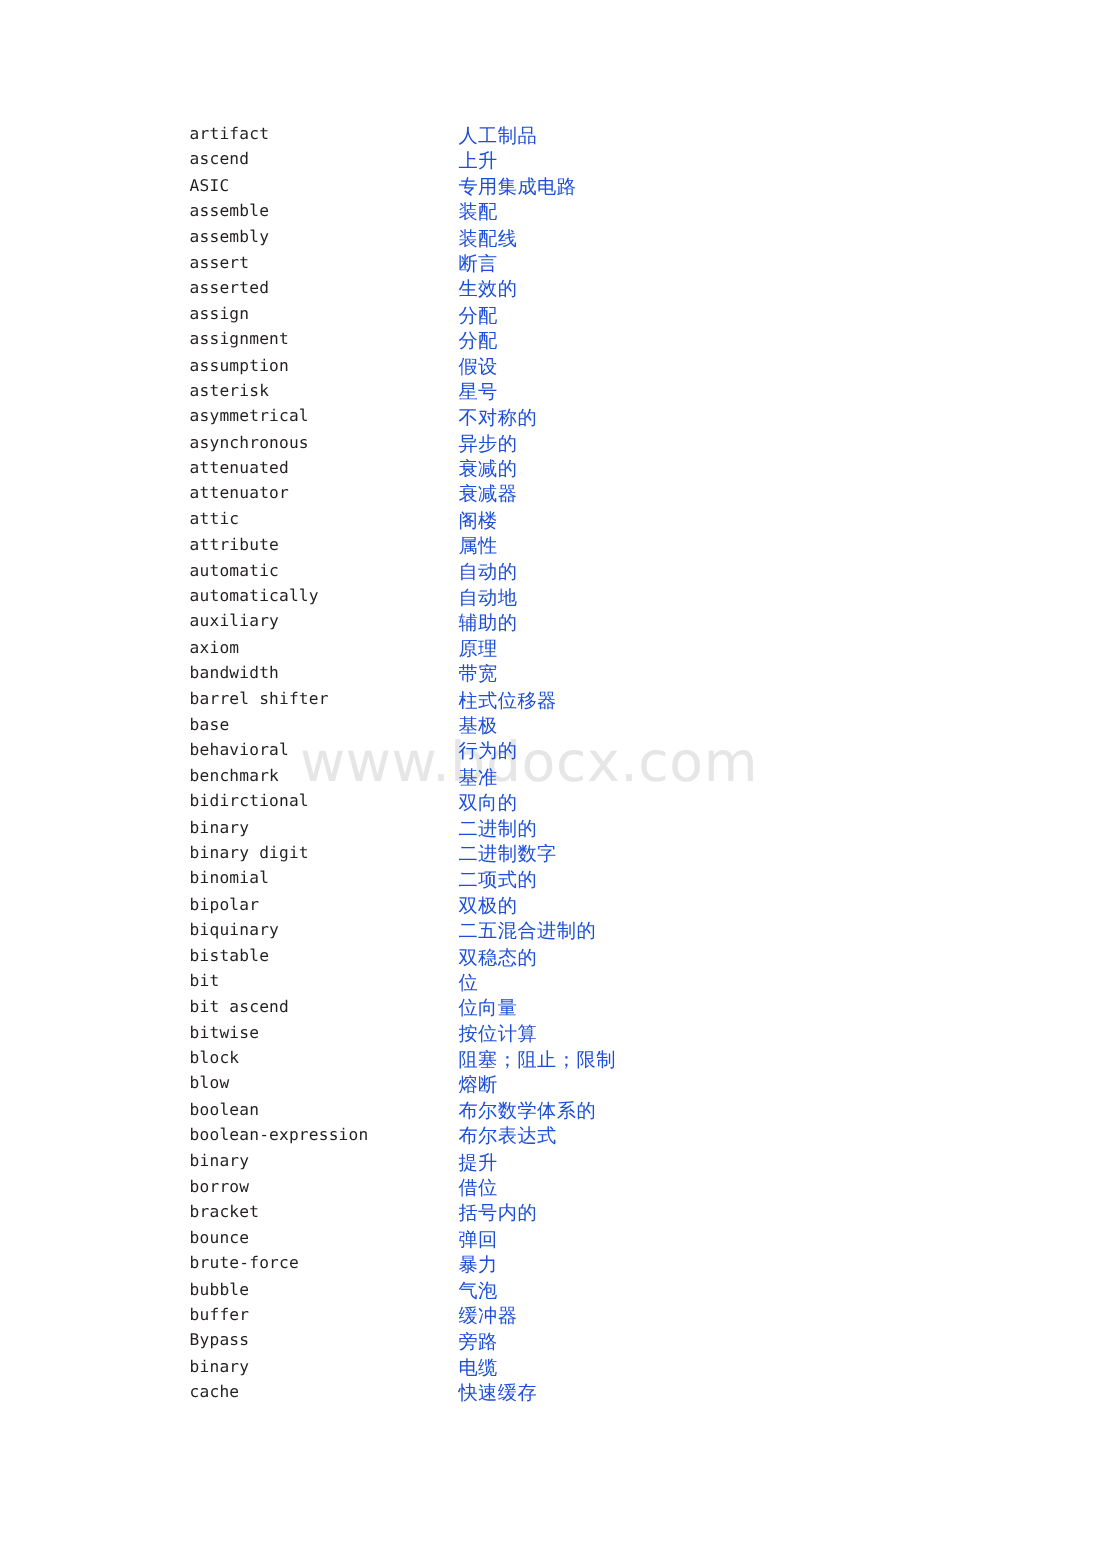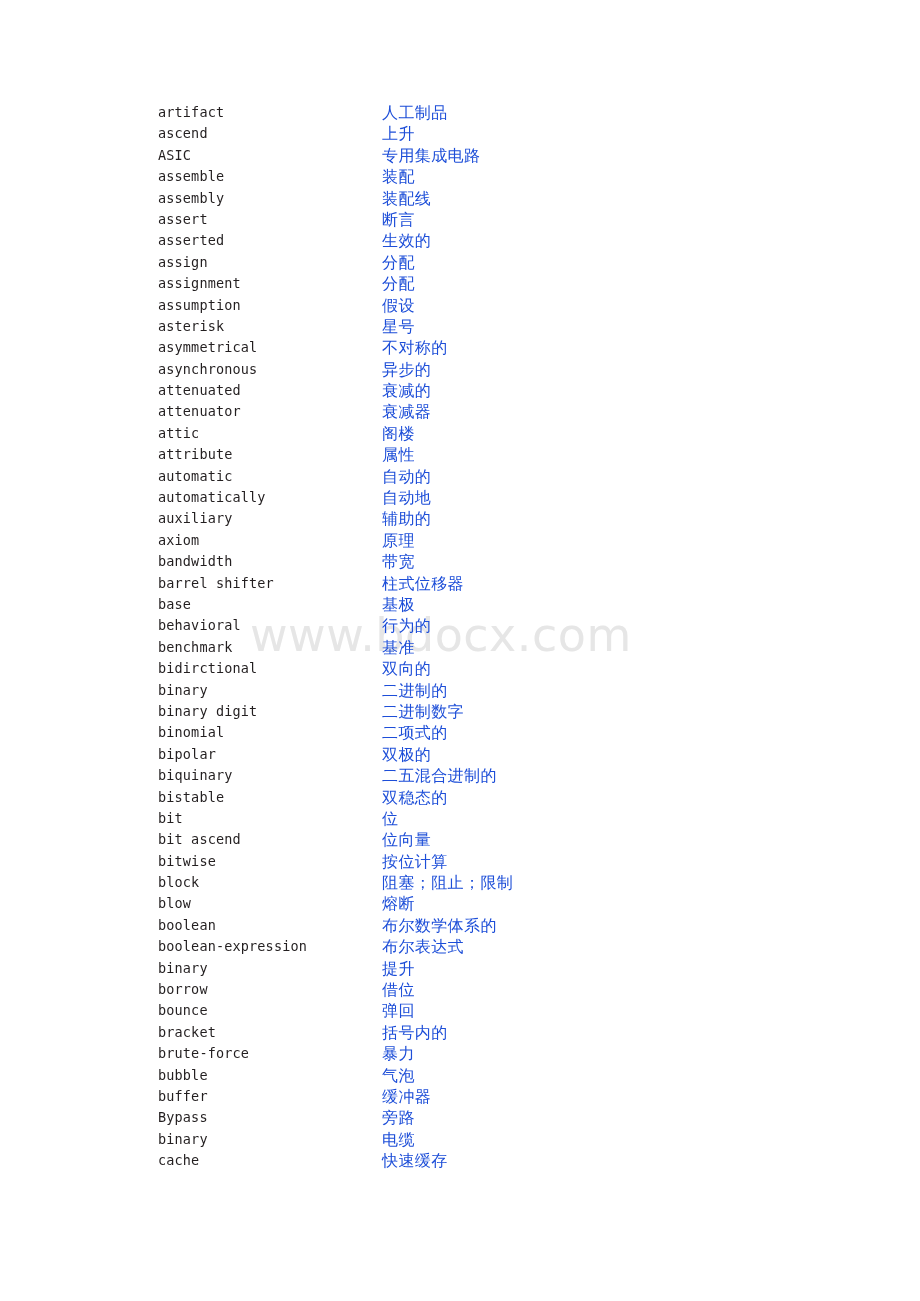--- a/index.html
+++ b/index.html
@@ -236,28 +236,28 @@
       </div>
       <div class="entry">
         <span class="term">binary</span>
         <span class="gloss">提升</span>
       </div>
       <div class="entry">
         <span class="term">borrow</span>
         <span class="gloss">借位</span>
       </div>
       <div class="entry">
+        <span class="term">bracket</span>
+        <span class="gloss">括号内的</span>
+      </div>
+      <div class="entry">
         <span class="term">bounce</span>
         <span class="gloss">弹回</span>
       </div>
       <div class="entry">
-        <span class="term">bracket</span>
-        <span class="gloss">括号内的</span>
-      </div>
-      <div class="entry">
         <span class="term">brute-force</span>
         <span class="gloss">暴力</span>
       </div>
       <div class="entry">
         <span class="term">bubble</span>
         <span class="gloss">气泡</span>
       </div>
       <div class="entry">
         <span class="term">buffer</span>
         <span class="gloss">缓冲器</span>

